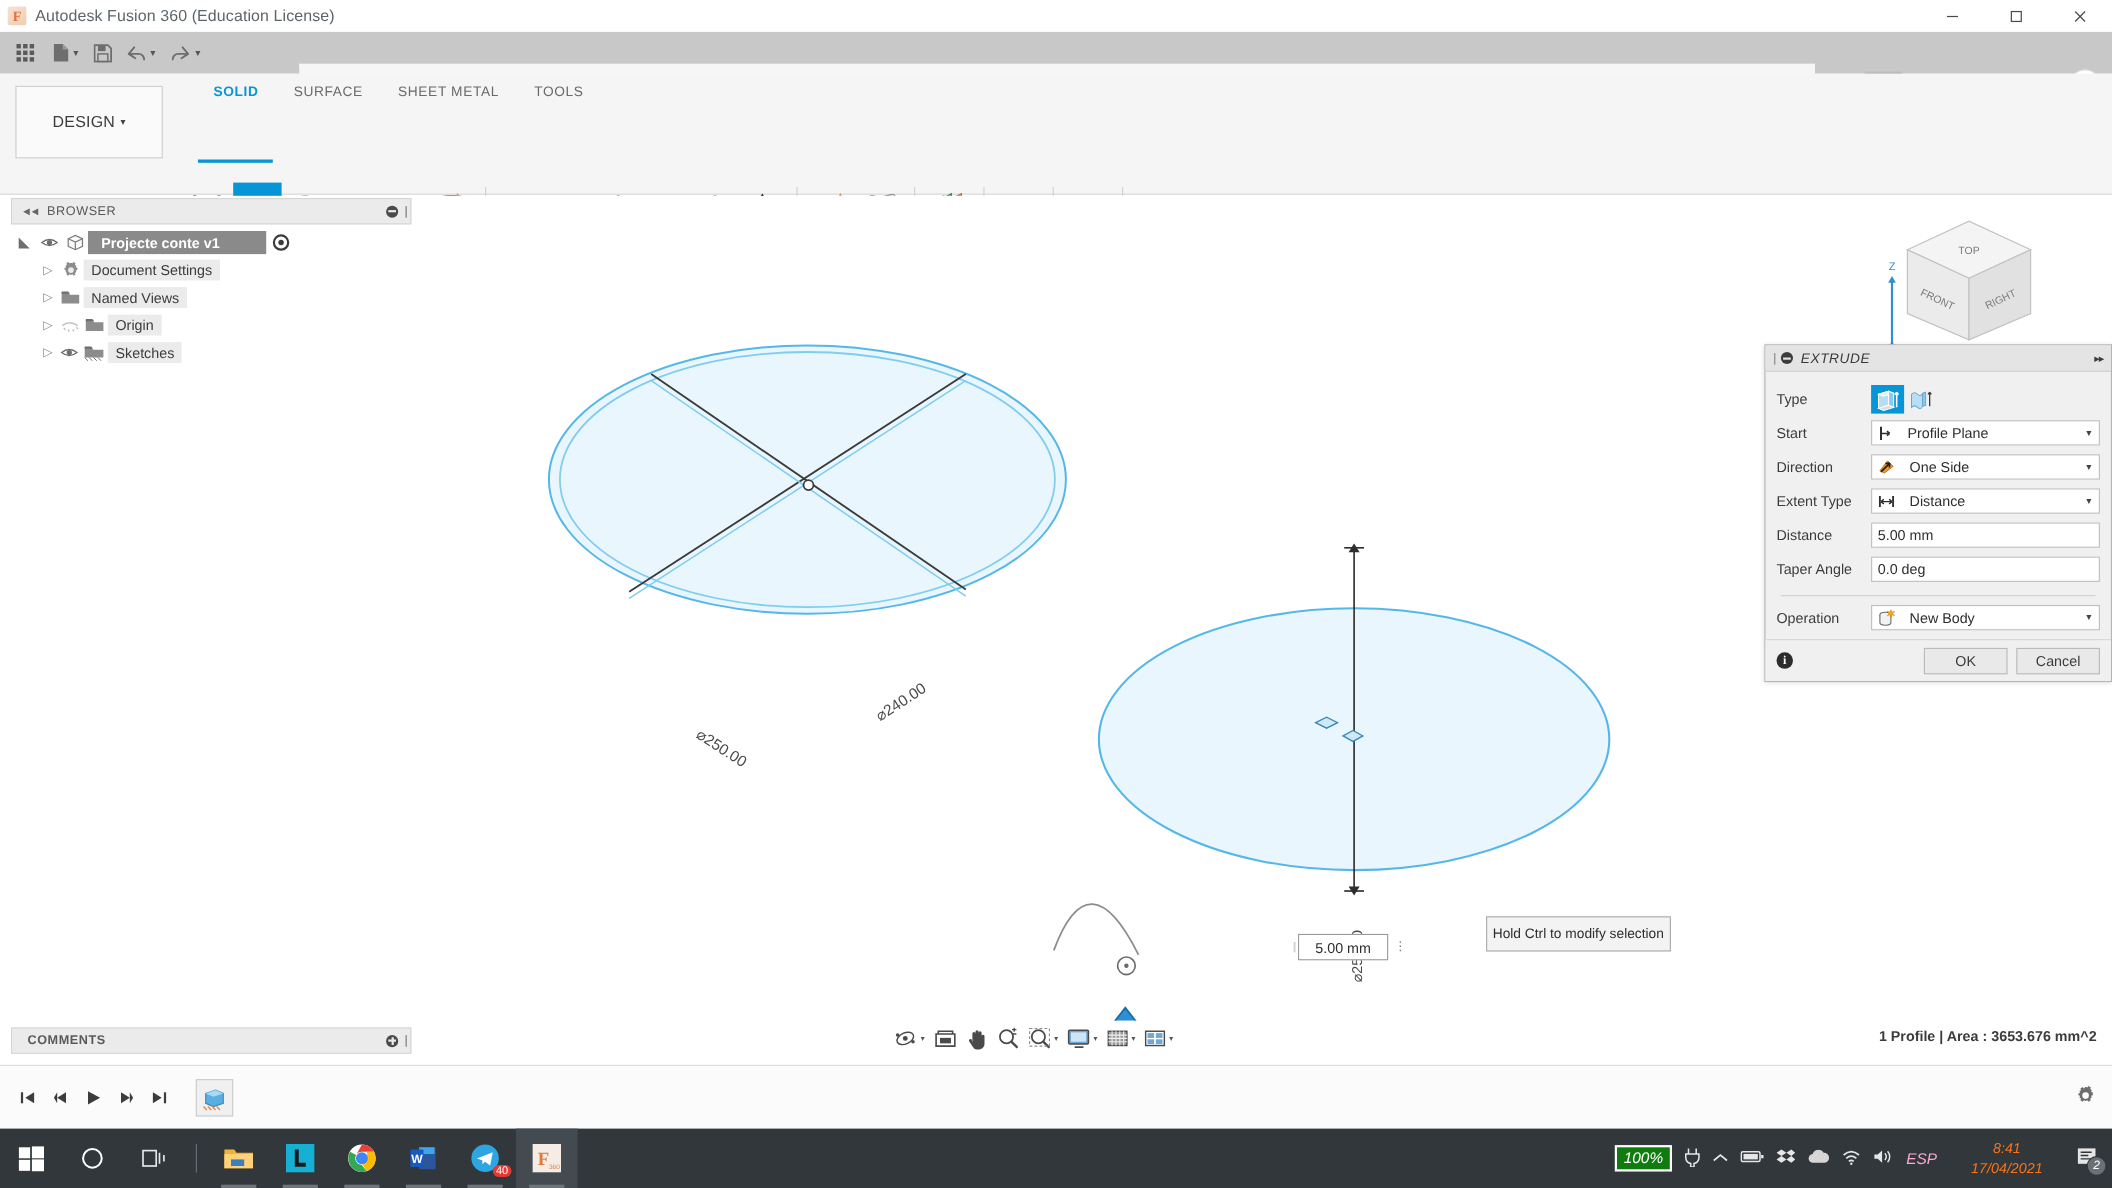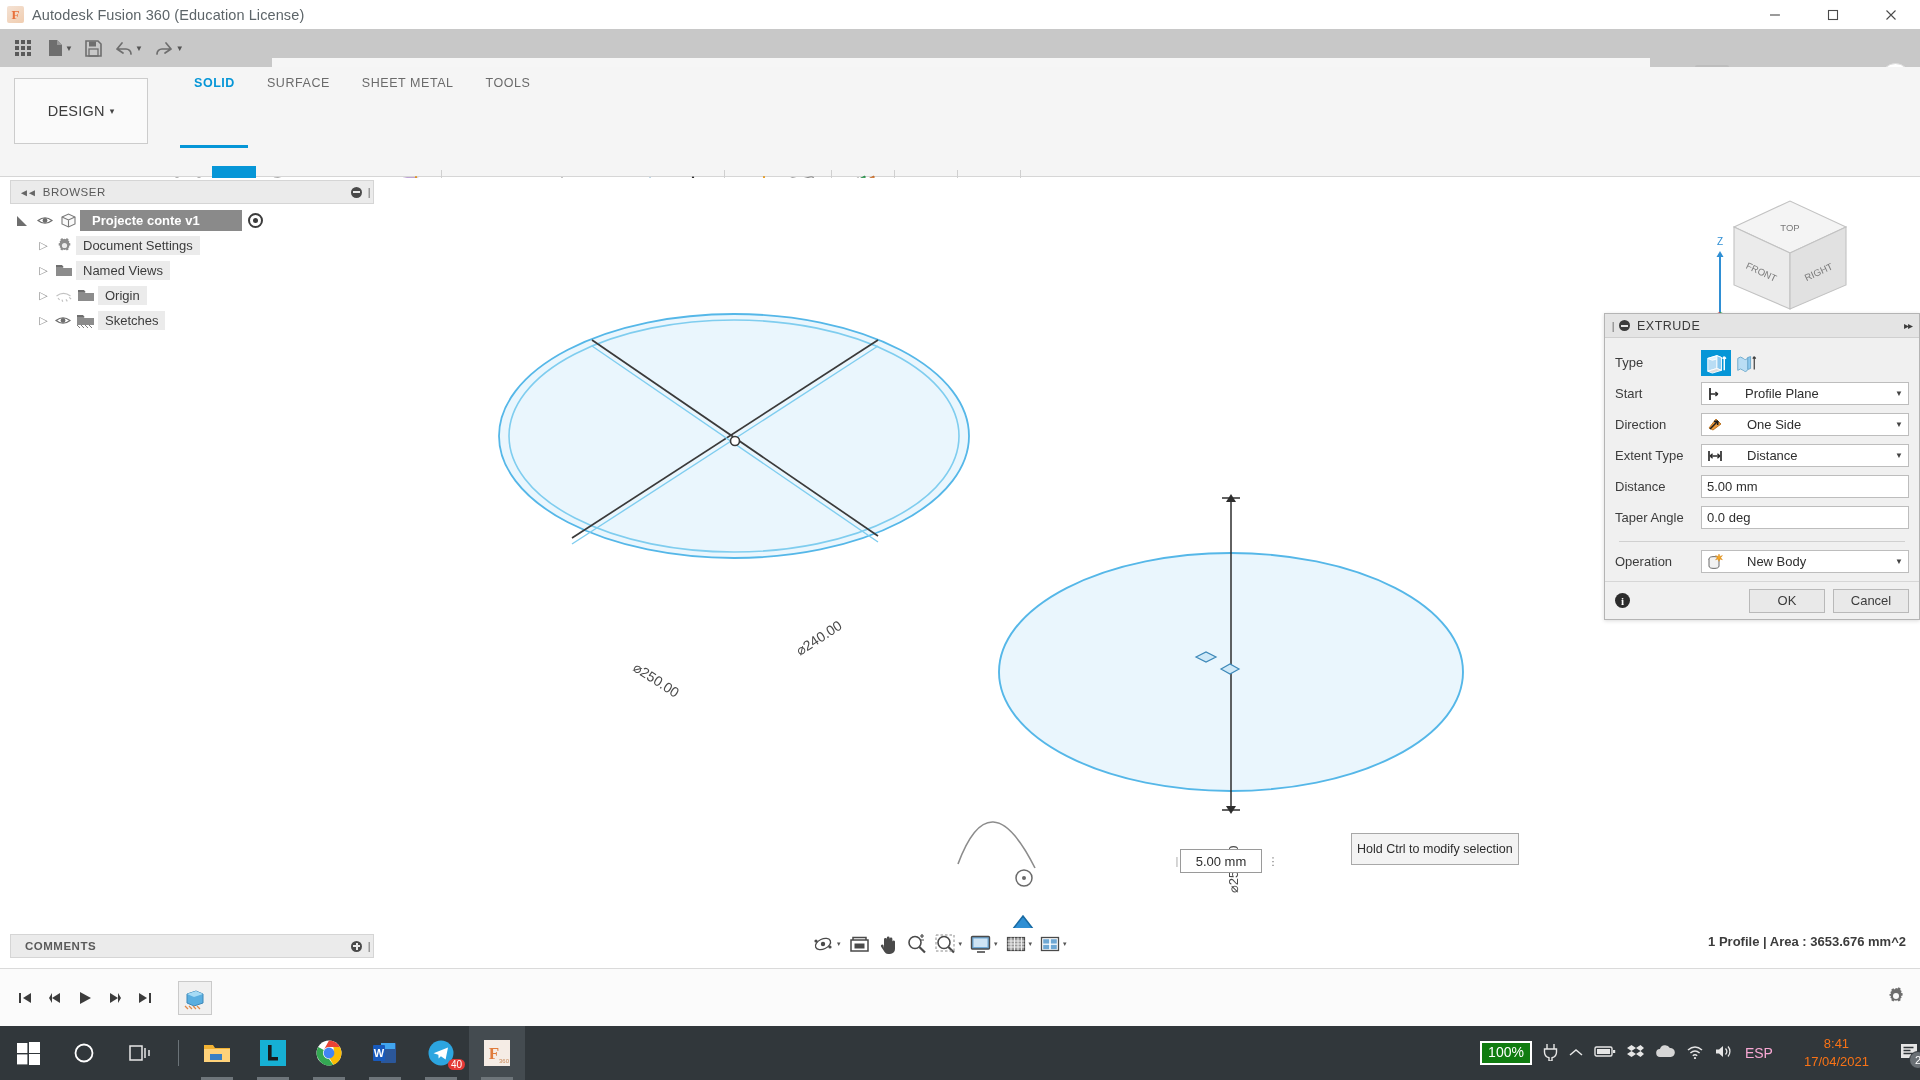--- a/index.html
+++ b/index.html
@@ -157,28 +157,28 @@
     position: absolute; left: 1604px; top: 313px; width: 316px; background: #f0f0f0;
     border: 1px solid #b4b4b4; font-size: 13px; box-shadow: 0 1px 4px rgba(0,0,0,.14);
   }
   .ex-hdr {
     height: 24px; background: #e4e4e4; border-bottom: 1px solid #cfcfcf;
     display: flex; align-items: center; gap: 7px; padding: 0 7px;
   }
   .ex-grip { color: #999; font-size: 11px; letter-spacing: -3px; }
   .ex-dot { width: 11px; height: 11px; border-radius: 50%; background: #3c3c3c; position: relative; }
   .ex-dot::after { content:''; position:absolute; left:2px; top:4.5px; width:7px; height:2px; background:#e4e4e4;}
-  .ex-title { font-size: 12.5px; color: #3a3a3a; letter-spacing: .5px; }
+  .ex-title { font-size: 12.5px; color: #3a3a3a; letter-spacing: .5px; font-style: italic; }
   .ex-expand { margin-left: auto; color: #3c3c3c; font-size: 10px; letter-spacing: -1px; }
   .ex-body { padding: 9px 10px 4px 10px; }
   .ex-row { display: flex; align-items: center; height: 31px; }
   .ex-lbl { width: 86px; font-size: 13px; color: #3c3c3c; }
   .ex-field {
     flex: 1; height: 23px; background: #fff; border: 1px solid #bdbdbd;
-    display: flex; align-items: center; padding: 0 5px; gap: 24px; font-size: 13px; color: #2e2e2e;
+    display: flex; align-items: center; padding: 0 5px; gap: 13px; font-size: 13px; color: #2e2e2e;
   }
   .ex-field .cv { margin-left: auto; font-size: 8px; color: #444; }
   .ex-typebtn {
     width: 30px; height: 26px; display: flex; align-items: center; justify-content: center;
   }
   .ex-typebtn.sel { background: #0696d7; }
   .ex-sel-chip {
     height: 25px; background: #0696d7; color: #fff; display: flex; align-items: center;
     gap: 7px; padding: 0 14px 0 8px; font-size: 13px;
   }
@@ -270,21 +270,21 @@
     width: 56px; height: 54px; display: flex; align-items: center; justify-content: center; position: relative;
   }
   .tk-icon.active { background: #444b50; }
   .tk-icon.active::after {
     content: ''; position: absolute; bottom: 0; left: 12px; width: 32px; height: 3px; background: #8a9096;
   }
   .tk-icon.running::after {
     content: ''; position: absolute; bottom: 0; left: 12px; width: 32px; height: 3px; background: #6e757a;
   }
   .tk-sep { width: 1px; height: 26px; background: #6b7378; margin: 0 10px; }
-  .tray { margin-left: auto; display: flex; align-items: center; gap: 11px; color: #e6e6e6; }
+  .tray { margin-left: auto; display: flex; align-items: center; gap: 11px; padding-right: 12px; color: #e6e6e6; font-style: italic; }
   .battery-pct {
     background: #107c10; color: #fff; font-size: 14px; padding: 2px 6px;
     border: 2px solid #fff; line-height: 1.1;
   }
   .tray-clock { font-size: 13px; color: #f97316; text-align: center; line-height: 1.35; margin: 0 20px; }
   .tray-notif { position: relative; }
   .notif-badge {
     position: absolute; right: -7px; bottom: -5px; width: 18px; height: 18px; border-radius: 50%;
     background: #6a7075; color: #fff; font-size: 11px; display: flex; align-items: center; justify-content: center;
     border: 1px solid #31373b;

